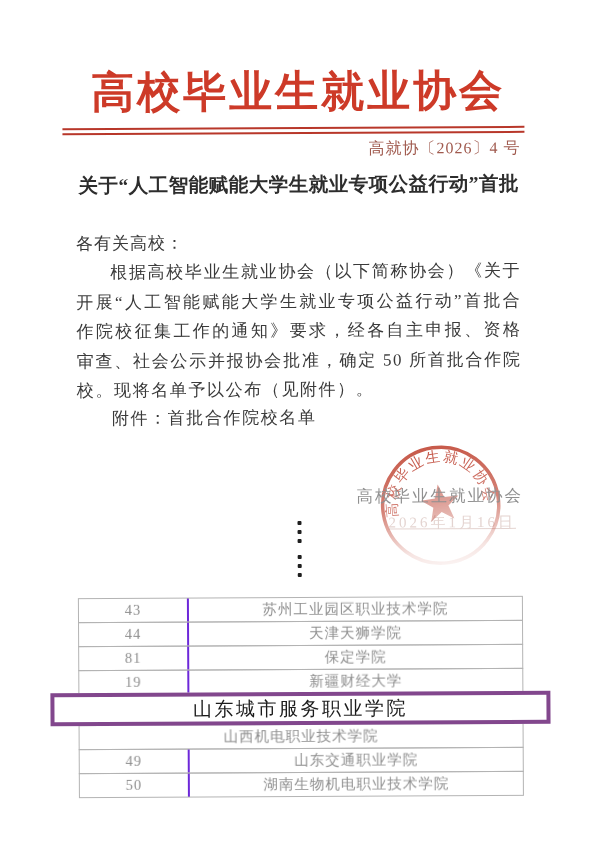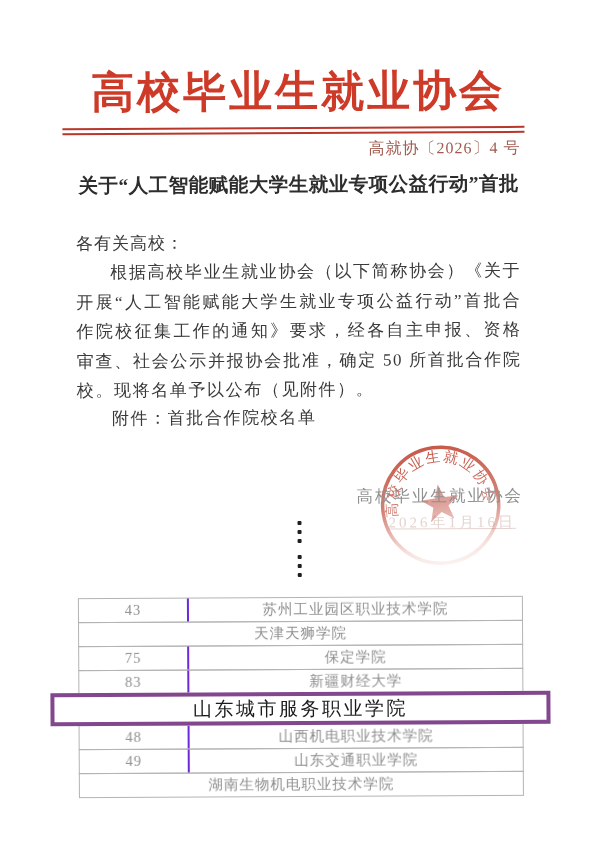--- a/index.html
+++ b/index.html
@@ -102,45 +102,46 @@
       <span></span>
   </div>
 
   <div class="roster">
     <div class="row faded">
       <div class="no">43</div>
       <div class="name">苏州工业园区职业技术学院</div>
     </div>
 
     <div class="row faded">
+      <div class="no">44</div>
       <div class="name">天津天狮学院</div>
     </div>
 
     <div class="row faded">
-      <div class="no">75</div>
+      <div class="no">81</div>
       <div class="name">保定学院</div>
     </div>
 
     <div class="row faded">
-      <div class="no">83</div>
+      <div class="no">19</div>
       <div class="name">新疆财经大学</div>
     </div>
 
     <div class="row highlight">
       <div class="name">山东城市服务职业学院</div>
     </div>
 
     <div class="row faded">
-      <div class="no">48</div>
       <div class="name">山西机电职业技术学院</div>
     </div>
 
     <div class="row faded">
       <div class="no">49</div>
       <div class="name">山东交通职业学院</div>
     </div>
 
     <div class="row faded">
+      <div class="no">50</div>
       <div class="name">湖南生物机电职业技术学院</div>
     </div>
   </div>
 
 </div>
 
 </body></html>

